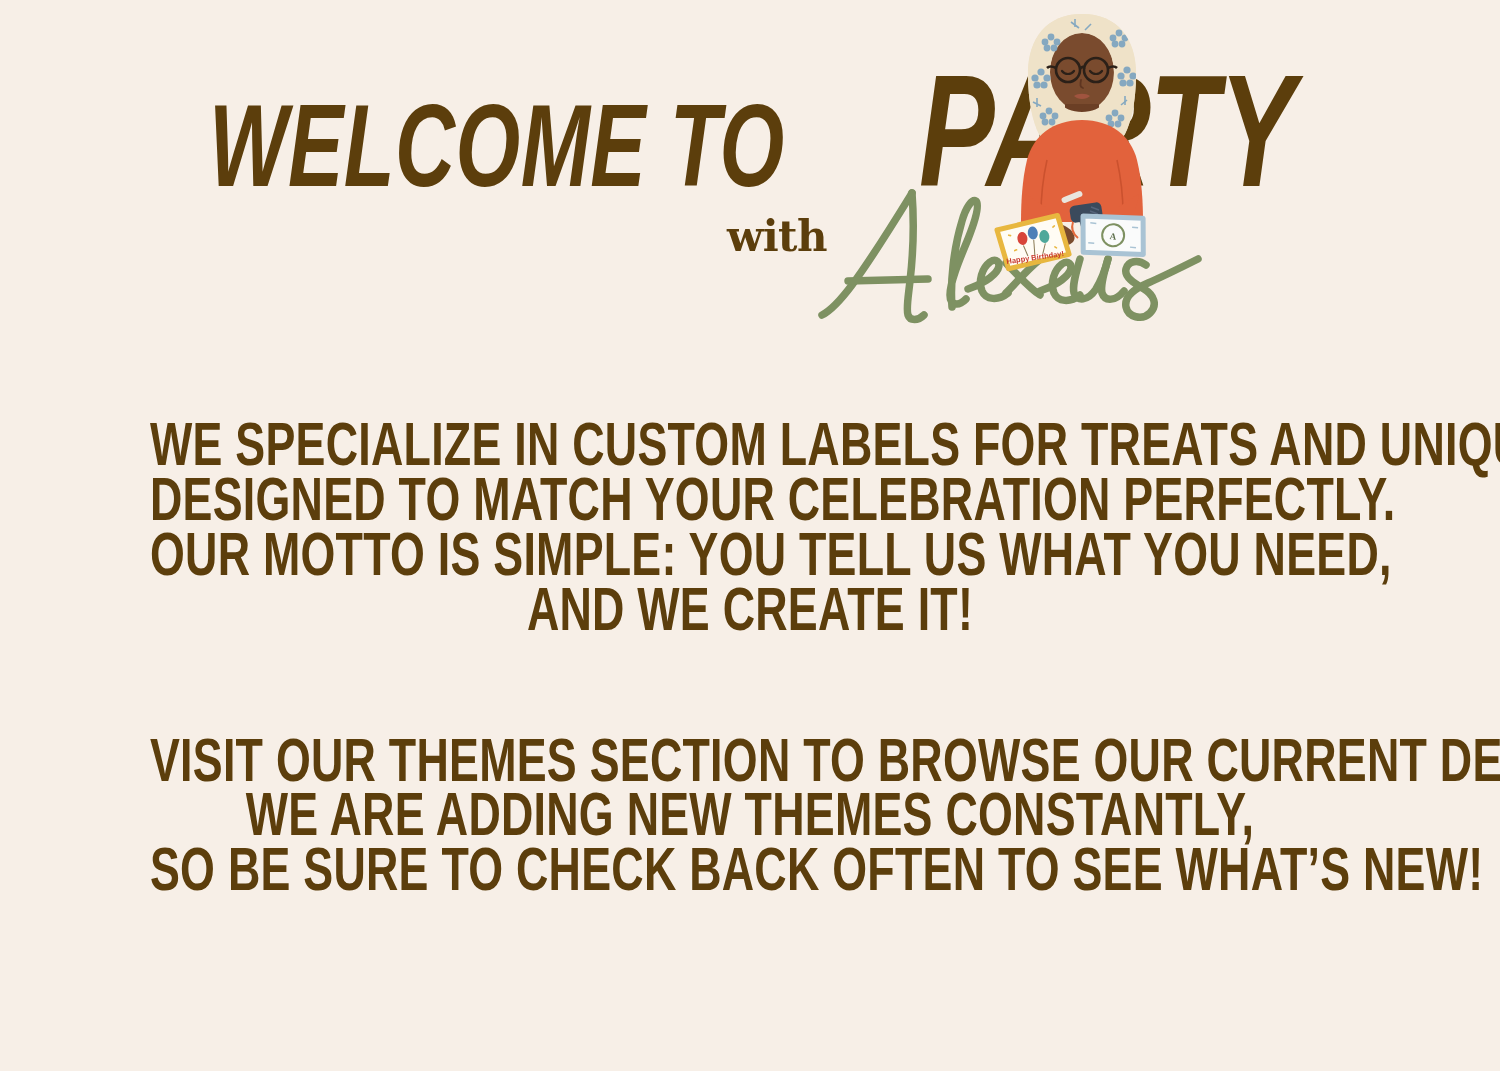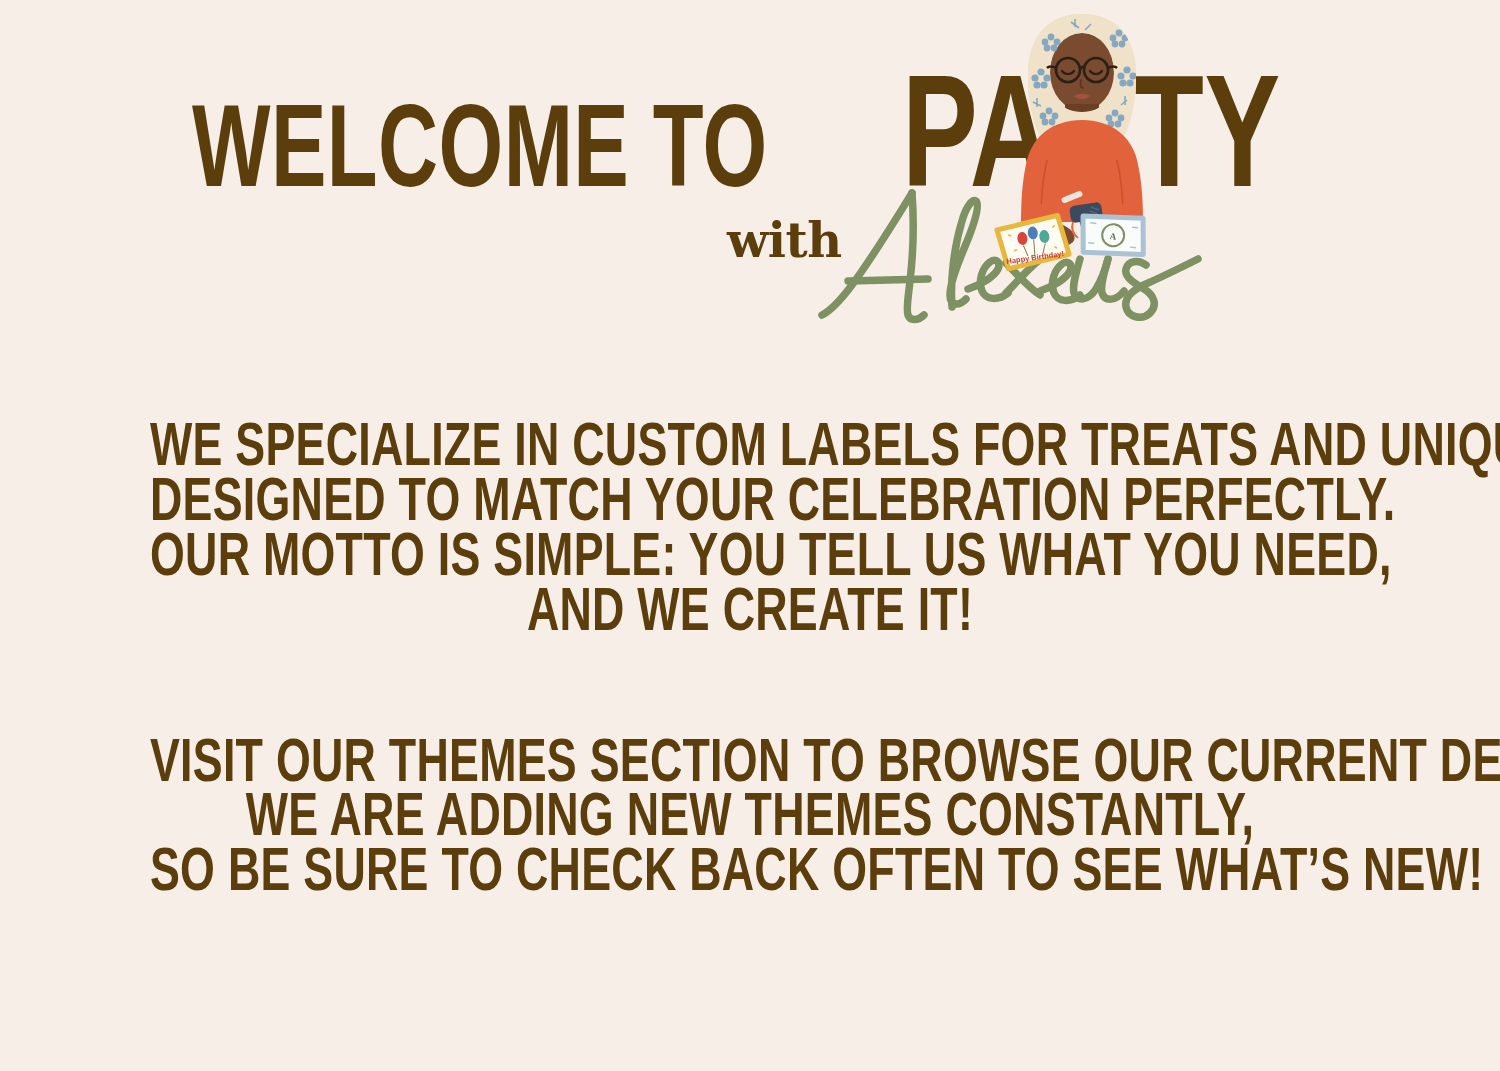--- a/index.html
+++ b/index.html
@@ -27,25 +27,26 @@
   .headline-block {
     position: absolute;
     left: 0;
     top: 0;
     width: 1500px;
     height: 330px;
   }
 
   .headline-line {
     position: absolute;
-    left: 192px;
+    left: 209px;
     top: 74px;
     display: flex;
     align-items: baseline;
     white-space: nowrap;
+    font-style: italic;
   }
 
   .headline-welcome {
     font-family: "Liberation Sans Narrow", "Liberation Sans", sans-serif;
     font-weight: 700;
     font-size: 104px;
     line-height: 0.92;
     letter-spacing: 0.5px;
     color: #5C3E0C;
     transform: scaleX(0.80) scaleY(1.12);
@@ -65,21 +66,21 @@
     margin-left: -10px;
     text-transform: uppercase;
   }
 
   .with-word {
     position: absolute;
     left: 727px;
     top: 216px;
     font-family: "DejaVu Serif", "Liberation Serif", serif;
     font-weight: 700;
-    font-size: 48px;
+    font-size: 42px;
     line-height: 1;
     color: #5C3E0C;
     letter-spacing: -0.5px;
   }
 
   
   .script-logo {
     position: absolute;
     left: 800px;
     top: 185px;

